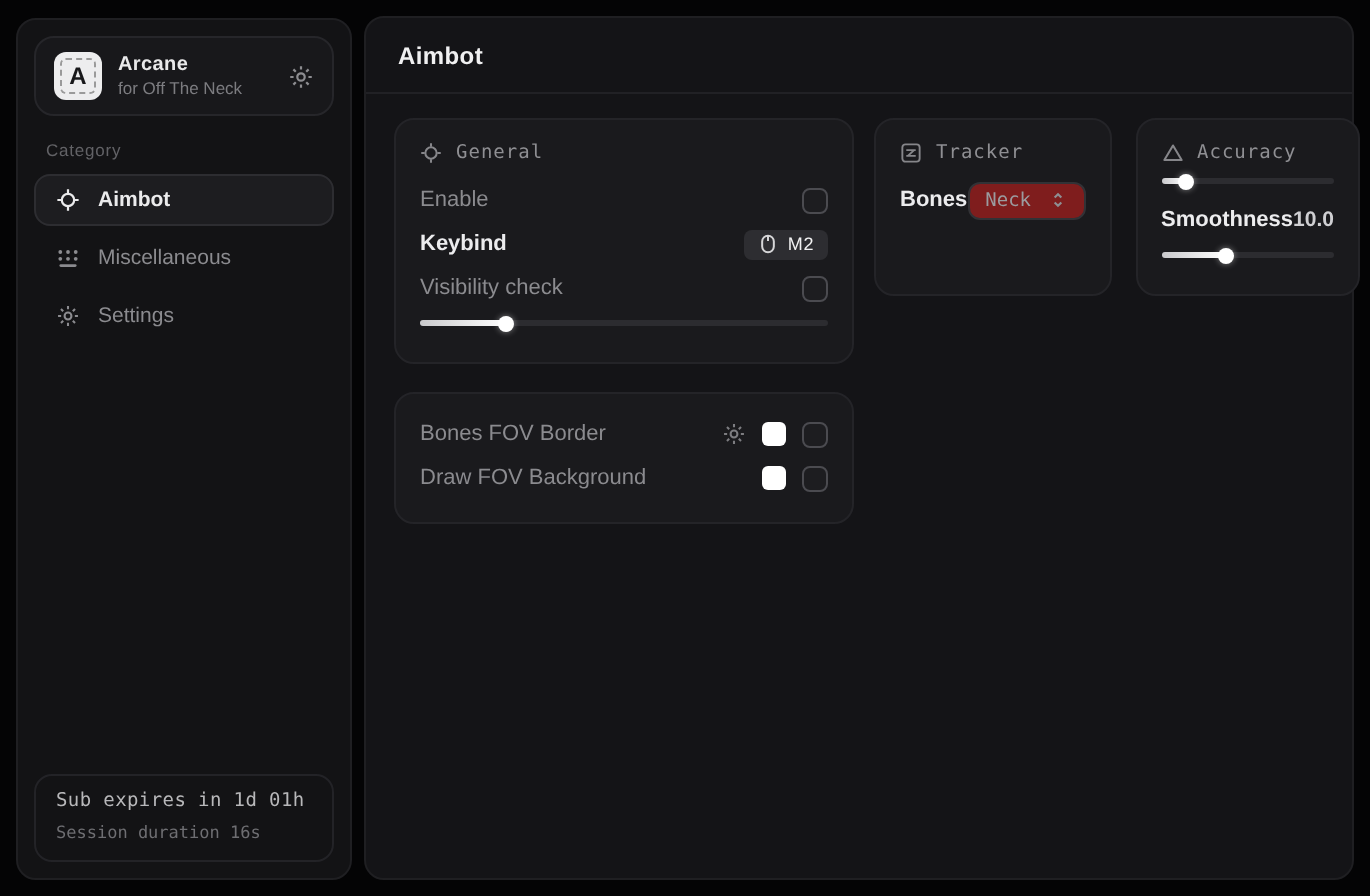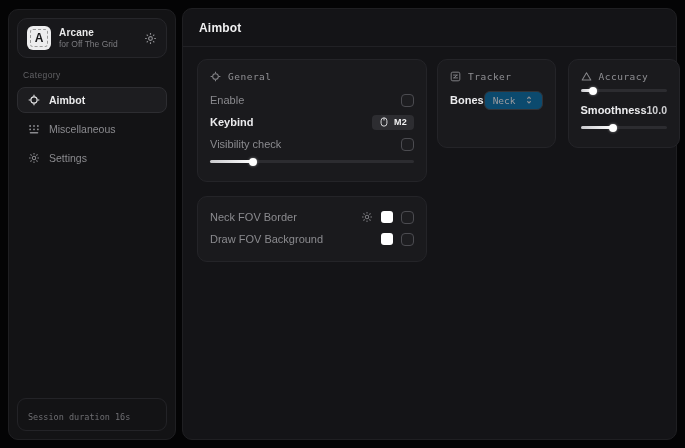--- a/index.html
+++ b/index.html
@@ -57,24 +57,24 @@
   .val.light { color:#cfcfd2; }
 
   .checkbox { width:13px; height:13px; border:1px solid #4b4b50; border-radius:4px;
     background:#1d1d20; cursor:pointer; flex:none; }
   .ctrl-group { display:flex; align-items:center; gap:8px; }
   .swatch { width:12px; height:12px; border-radius:3px; cursor:pointer; flex:none; }
   .row-gear { color:#7d7d81; display:flex; cursor:pointer; }
 
   .keybadge { display:flex; align-items:center; gap:5px; background:#2d2d31;
     border-radius:4px; padding:2.5px 7px; cursor:pointer; }
-  .keybadge .ktext { font-size:9px; font-weight:bold; color:#f1f1f2; letter-spacing:.3px; }
+  .keybadge .ktext { font-size:9px; font-weight:normal; color:#f1f1f2; letter-spacing:.3px; }
   .keybadge .kicon { display:flex; color:#d6d6d8; }
 
-  .select-btn { display:flex; align-items:center; gap:8px; background:#0c4a6e;
+  .select-btn { display:flex; align-items:center; gap:8px; background:#7f1d1d;
     border:1px solid #323236; border-radius:6px; padding:3px 8px; cursor:pointer; }
   .select-btn .stext { font-family:"DejaVu Sans Mono", monospace; font-size:9.5px; color:#9b9b9f; }
   .select-btn .sicon { display:flex; color:#8e8e92; }
 
   .slider { position:relative; height:3px; background:#2c2c30; border-radius:2px;
     margin:5px 0 7px; cursor:pointer; }
   .slider .fill { position:absolute; left:0; top:0; height:100%;
     background:linear-gradient(90deg,#c9c9cc,#ffffff); border-radius:2px; }
   .slider .fill::after { content:''; position:absolute; right:-4px; top:50%;
     transform:translateY(-50%); width:8px; height:8px; background:#fff; border-radius:50%;
@@ -84,21 +84,21 @@
 </style>
 </head>
 <body>
 
 <div class="sidebar">
 
   <div class="app-card">
     <div class="logo">A</div>
     <div class="app-meta">
       <div class="app-name">Arcane</div>
-      <div class="app-sub">for Off The Grid</div>
+      <div class="app-sub">for Off The Neck</div>
     </div>
     <span class="app-gear">
       <svg width="13" height="13" viewBox="0 0 14 14" fill="none" stroke="currentColor" stroke-width="1.2">
         <circle cx="7" cy="7" r="2"></circle>
         <path d="M7 1.2v1.8M7 11v1.8M1.2 7H3M11 7h1.8M2.9 2.9l1.3 1.3M9.8 9.8l1.3 1.3M11.1 2.9 9.8 4.2M4.2 9.8 2.9 11.1"></path>
       </svg>
     </span>
   </div>
 
   <div class="category-label">Category</div>
@@ -132,20 +132,21 @@
         <svg width="12" height="12" viewBox="0 0 14 14" fill="none" stroke="currentColor" stroke-width="1.2">
           <circle cx="7" cy="7" r="2"></circle>
           <path d="M7 1.2v1.8M7 11v1.8M1.2 7H3M11 7h1.8M2.9 2.9l1.3 1.3M9.8 9.8l1.3 1.3M11.1 2.9 9.8 4.2M4.2 9.8 2.9 11.1"></path>
         </svg>
       </span>
       <span>Settings</span>
     </div>
   </div>
 
   <div class="sub-card">
+    <div class="sub-line1">Sub expires in 1d 01h</div>
     <div class="sub-line2">Session duration 16s</div>
   </div>
 </div>
 
 <div class="main">
   <div class="main-header">
     <div class="main-title">Aimbot</div>
   </div>
 
   <div class="main-body">
@@ -187,21 +188,21 @@
         </div>
 
         <div class="slider">
           <div class="fill" style="width: 21%;"></div>
         </div>
       </div>
 
       <div class="panel">
 
         <div class="row">
-          <span class="lbl muted">Neck FOV Border</span>
+          <span class="lbl muted">Bones FOV Border</span>
           <span class="ctrl-group">
             <span class="row-gear">
               <svg width="12" height="12" viewBox="0 0 14 14" fill="none" stroke="currentColor" stroke-width="1.2">
                 <circle cx="7" cy="7" r="2"></circle>
                 <path d="M7 1.2v1.8M7 11v1.8M1.2 7H3M11 7h1.8M2.9 2.9l1.3 1.3M9.8 9.8l1.3 1.3M11.1 2.9 9.8 4.2M4.2 9.8 2.9 11.1"></path>
               </svg>
             </span>
             <span class="swatch" style="background:#ffffff;"></span>
             <span class="checkbox"></span>
           </span>

